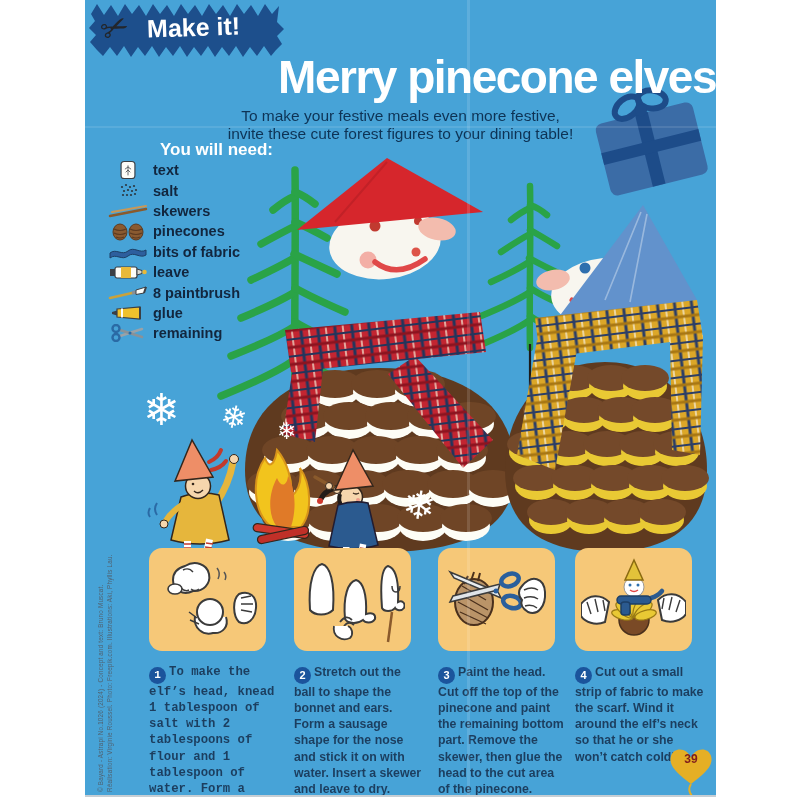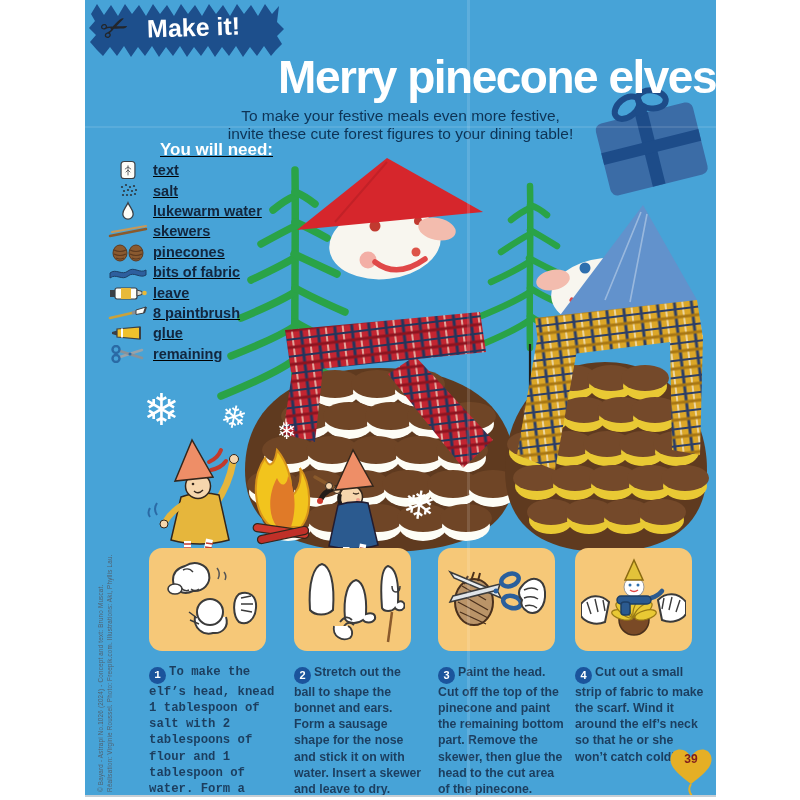--- a/index.html
+++ b/index.html
@@ -20,21 +20,21 @@
                    transform:rotate(-24deg);}
   .badge .label{position:absolute;left:60px;top:11px;font-size:25px;font-weight:800;
                 color:#ffffff;transform:rotate(-2deg);letter-spacing:0;}
 
   .title{position:absolute;left:0;top:50px;width:100%;text-align:right;margin:0;
          font-size:46px;font-weight:800;color:#ffffff;letter-spacing:-1.5px;}
   .subtitle{position:absolute;left:0;top:107px;width:100%;text-align:center;margin:0;
             font-size:15.5px;font-weight:400;color:#0e3355;line-height:1.18;}
 
   
-  .materials{position:absolute;left:18px;top:140px;width:200px;text-decoration:underline;}
+  .materials{position:absolute;left:18px;top:140px;width:200px;}
   .mat-heading{margin-left:57px;font-size:17px;font-weight:800;color:#ffffff;}
   .mat-row{display:flex;align-items:center;height:20.4px;}
   .mat-icon{width:50px;display:flex;justify-content:center;align-items:center;flex:0 0 50px;}
   .mat-label{font-size:14.5px;font-weight:700;color:#12263e;white-space:nowrap;}
 
   .snowflake{position:absolute;color:#ffffff;line-height:1;}
 
   
   .step{position:absolute;top:548px;width:129px;}
   .step-1{left:64px;font-family:Liberation Mono, monospace;} .step-2{left:209px;} .step-3{left:353px;} .step-4{left:490px;}
@@ -302,28 +302,20 @@
                 <circle cx="12" cy="12" r="1.1"></circle>
                 <circle cx="16" cy="12" r="1.1"></circle>
                 <circle cx="20" cy="11" r="1.1"></circle>
               </g>
             </svg>
         </span>
           <span class="mat-label">salt</span>
       </div>
       <div class="mat-row">
         <span class="mat-icon">
-          <svg width="14" height="19" viewBox="0 0 14 22">
-              <path d="M7,2 C9,7 13,10 13,15 A6,6 0 1 1 1,15 C1,10 5,7 7,2 Z" fill="#fdfdf8" stroke="#3a3f45" stroke-width="1.5"></path>
-            </svg>
-        </span>
-          <span class="mat-label">lukewarm water</span>
-      </div>
-      <div class="mat-row">
-        <span class="mat-icon">
           <svg width="40" height="14" viewBox="0 0 40 14">
               <line x1="2" y1="12" x2="38" y2="5" stroke="#8a5a2c" stroke-width="2.5" stroke-linecap="round"></line>
               <line x1="4" y1="8" x2="38" y2="2" stroke="#c89858" stroke-width="2" stroke-linecap="round"></line>
             </svg>
         </span>
           <span class="mat-label">skewers</span>
       </div>
       <div class="mat-row">
         <span class="mat-icon">
           <svg width="34" height="20" viewBox="0 0 34 20">

